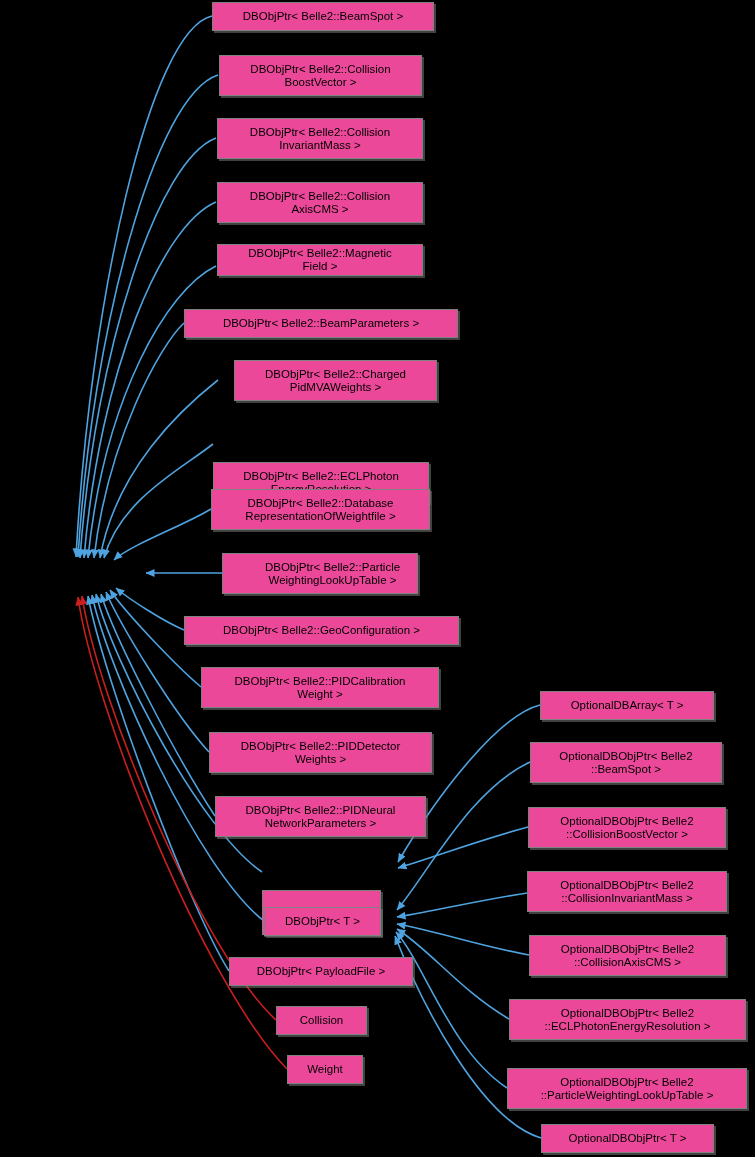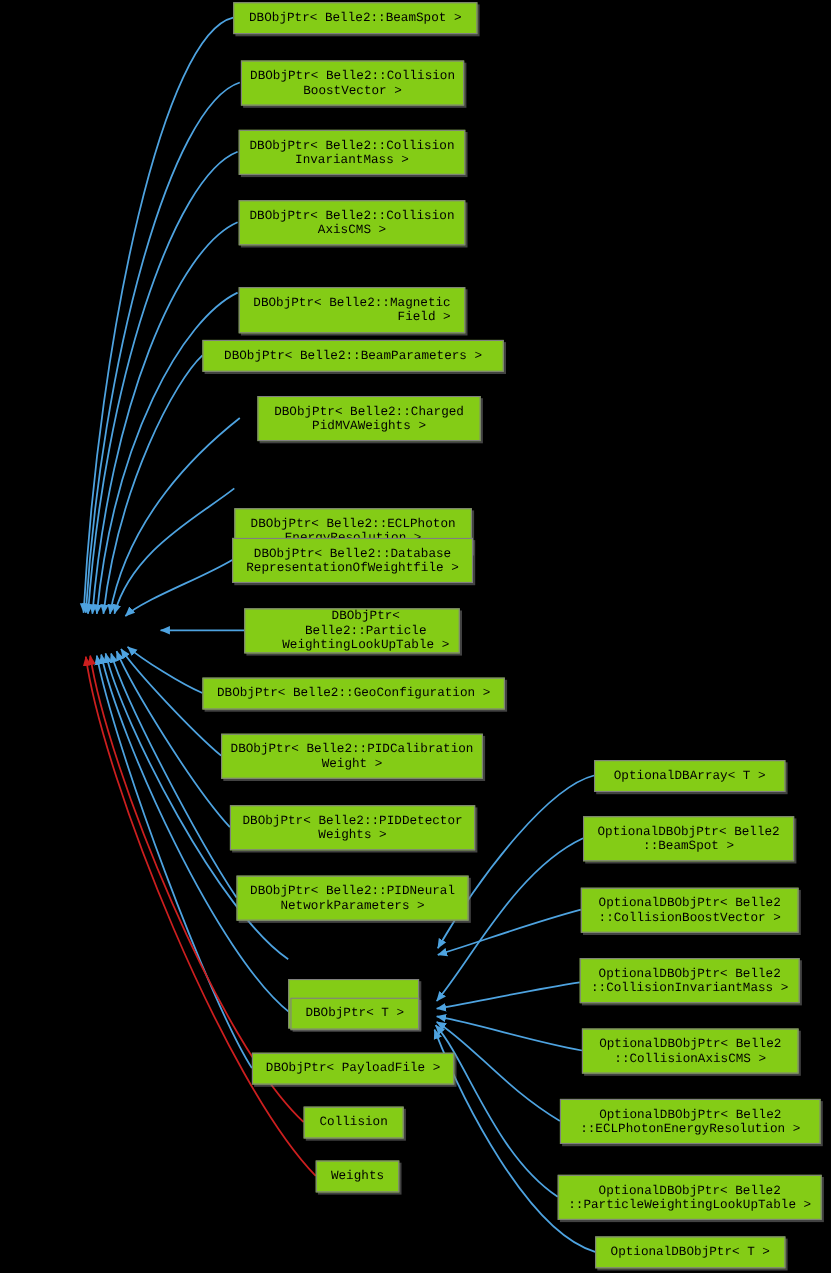--- a/index.html
+++ b/index.html
@@ -33,23 +33,22 @@
     line-height: 13px;
     text-align: center;
     display: flex;
     align-items: center;
     justify-content: center;
     padding: 1px 3px;
     white-space: pre-line;
     letter-spacing: 0px;
   }
   .node.shade {
-    background: #84cc16;
+    background: #ec4899;
     box-shadow: 2px 2px 0 0 rgba(120,120,120,0.55);
-    font-family: Liberation Mono, monospace;
   }
 </style>
 </head>
 <body>
 
 <div id="stage">
 
   <svg class="edges" viewBox="0 0 755 1157">
     <defs>
       <marker id="arrB" markerWidth="9" markerHeight="9" refX="8.5" refY="4.5" orient="auto" markerUnits="userSpaceOnUse">
@@ -113,21 +112,21 @@
   <div class="node shade" style="left:217px; top:118px; width:206px; height:41px;">
     <span>DBObjPtr&lt; Belle2::Collision
 InvariantMass &gt;</span>
   </div>
 
   <div class="node shade" style="left:217px; top:182px; width:206px; height:41px;">
     <span>DBObjPtr&lt; Belle2::Collision
 AxisCMS &gt;</span>
   </div>
 
-  <div class="node shade" style="left:217px; top:261px; width:206px; height:42px;text-align:right;">
+  <div class="node shade" style="left:217px; top:244px; width:206px; height:32px;">
     <span>DBObjPtr&lt; Belle2::Magnetic
 Field &gt;</span>
   </div>
 
   <div class="node shade" style="left:184px; top:309px; width:274px; height:29px;">
     <span>DBObjPtr&lt; Belle2::BeamParameters &gt;</span>
   </div>
 
   <div class="node shade" style="left:234px; top:360px; width:203px; height:41px;">
     <span>DBObjPtr&lt; Belle2::Charged
@@ -178,21 +177,21 @@
 
   <div class="node shade" style="left:229px; top:957px; width:184px; height:29px;">
     <span>DBObjPtr&lt; PayloadFile &gt;</span>
   </div>
 
   <div class="node shade" style="left:276px; top:1006px; width:91px; height:29px;">
     <span>Collision</span>
   </div>
 
   <div class="node shade" style="left:287px; top:1055px; width:76px; height:29px;">
-    <span>Weights</span>
+    <span>Weight</span>
   </div>
 
   <div class="node shade" style="left:540px; top:691px; width:174px; height:29px;">
     <span>OptionalDBArray&lt; T &gt;</span>
   </div>
 
   <div class="node shade" style="left:530px; top:742px; width:192px; height:41px;">
     <span>OptionalDBObjPtr&lt; Belle2
 ::BeamSpot &gt;</span>
   </div>

